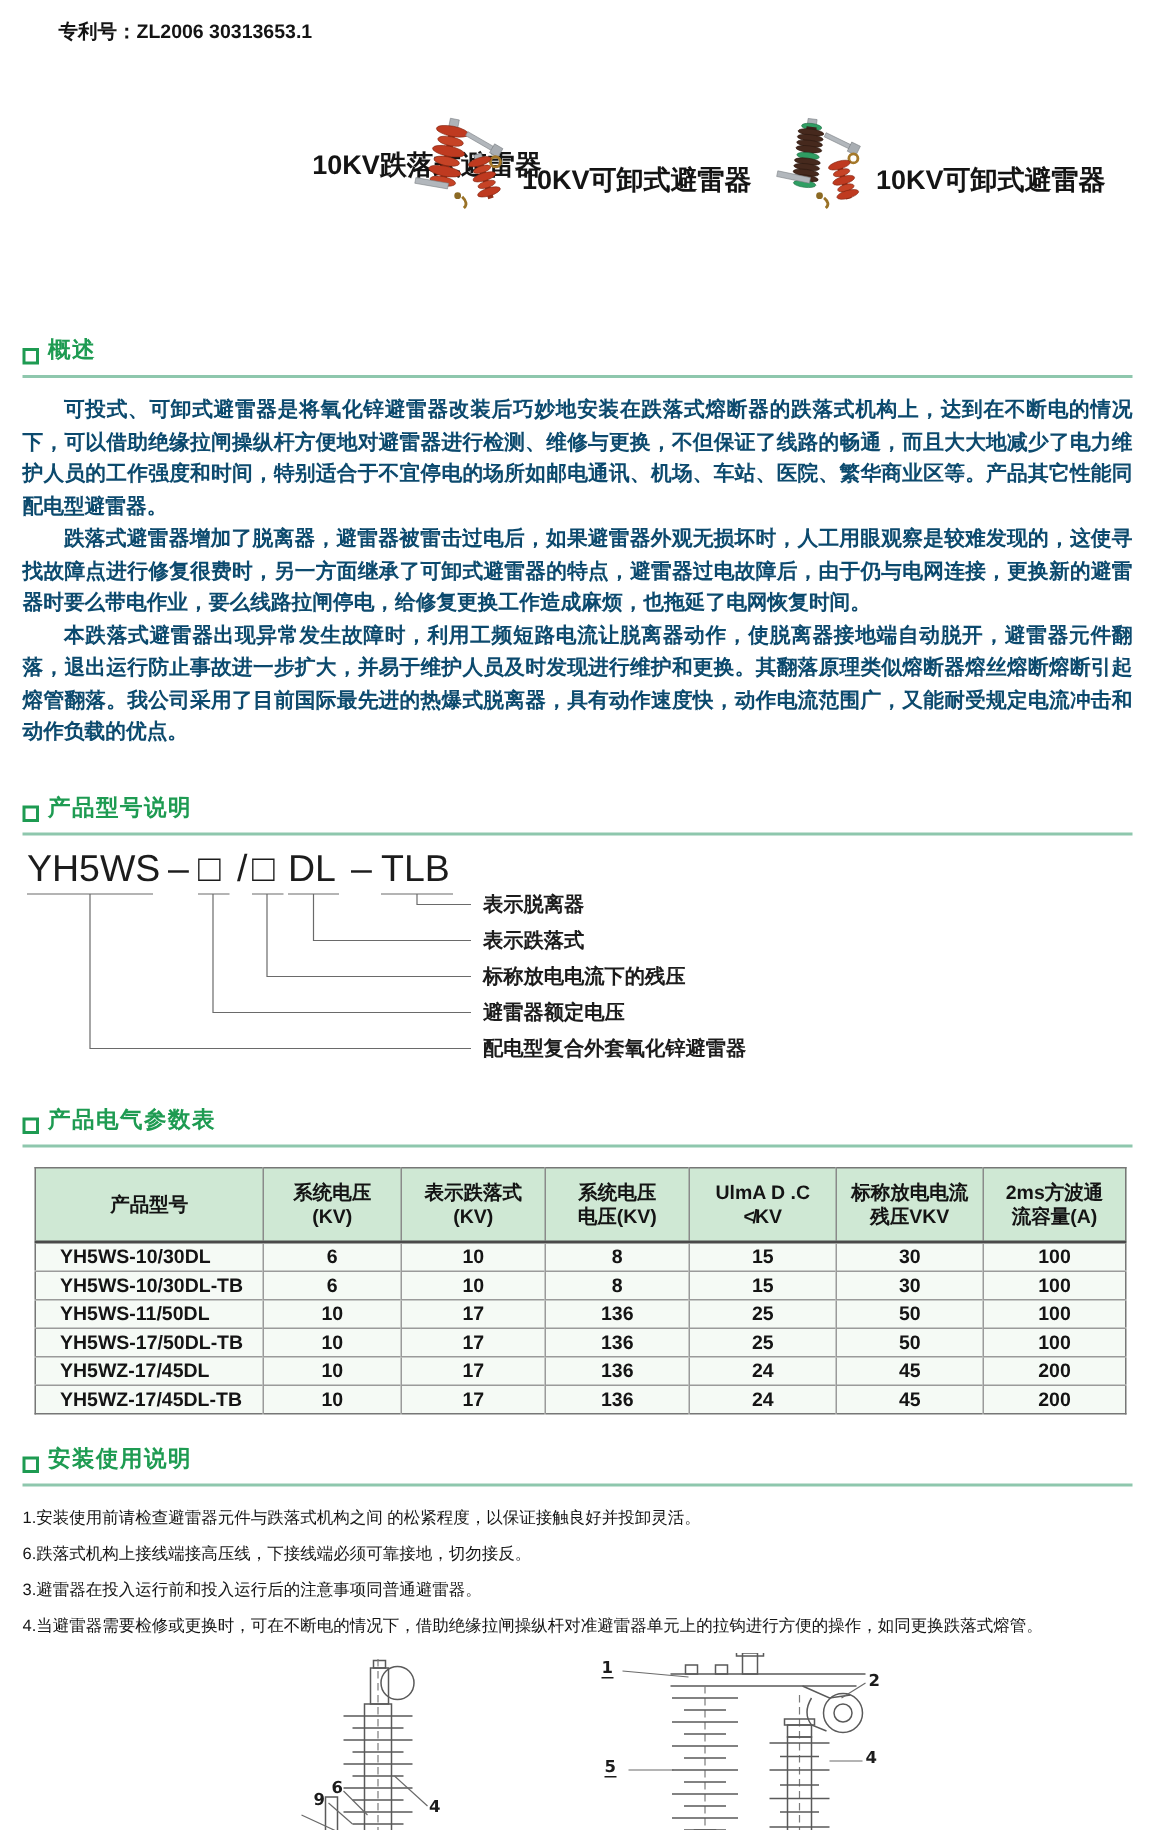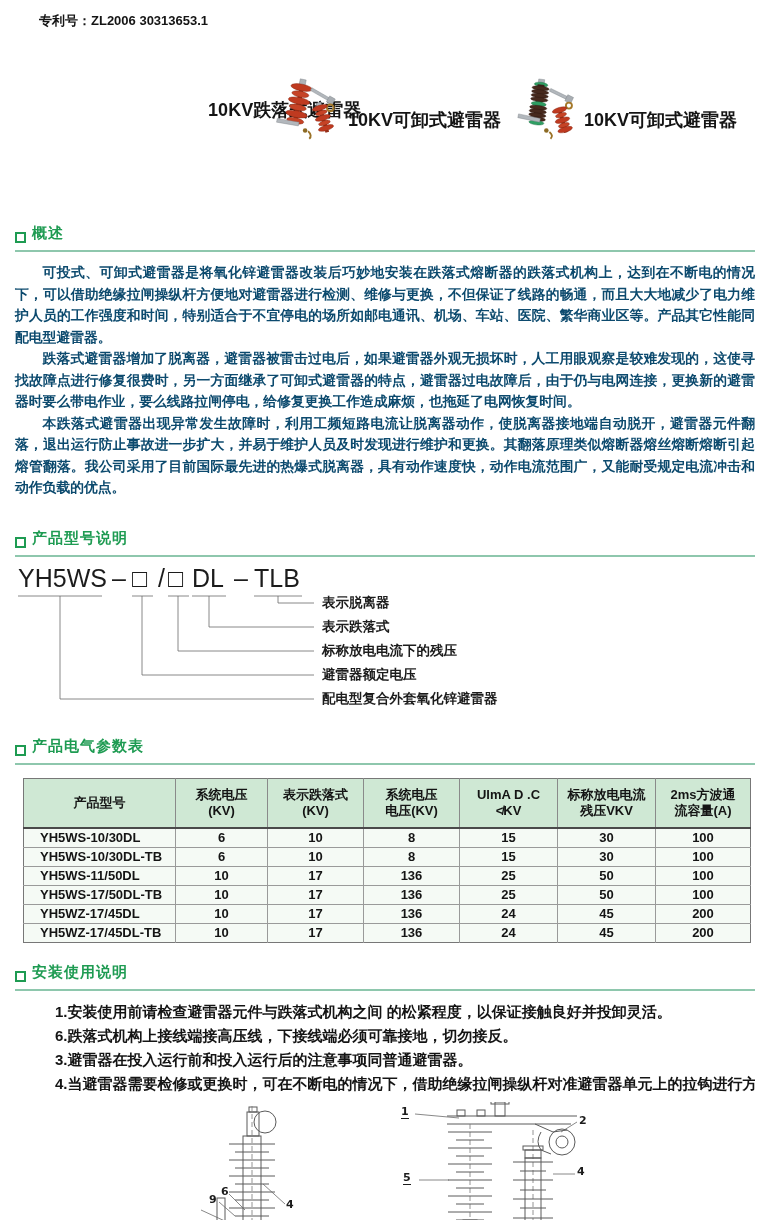--- a/index.html
+++ b/index.html
@@ -50,21 +50,21 @@
   }
   table.params th:first-child{border-left:none;}
   table.params td{
     height:19px; text-align:center; border-left:1px solid #9a9a9a; border-top:1px solid #9a9a9a;
     padding:0;
   }
   table.params td:first-child{text-align:left; padding-left:16px; border-left:none;}
   
   .install-sec{margin-top:20px;}
   .notes{margin-top:9px;}
-  .notes div{font-size:15px; line-height:24px; font-weight:bold; white-space:nowrap; overflow:hidden;margin-left:40px;}
+  .notes div{font-size:11px; line-height:24px; font-weight:normal; white-space:nowrap; overflow:hidden;}
   
   .figs-sec{margin-top:16px;}
   .figs{position:relative; height:195px;}
   .fig{position:absolute;}
   .co{
     position:absolute; font-family:"DejaVu Sans",sans-serif; font-size:11px; font-weight:bold;
     color:#1c1c1c; line-height:11px;
   }
   .co.u{border-bottom:1px solid #1c1c1c; padding-bottom:1px;}
   svg .ln{stroke:var(--line); stroke-width:1; fill:none;}

